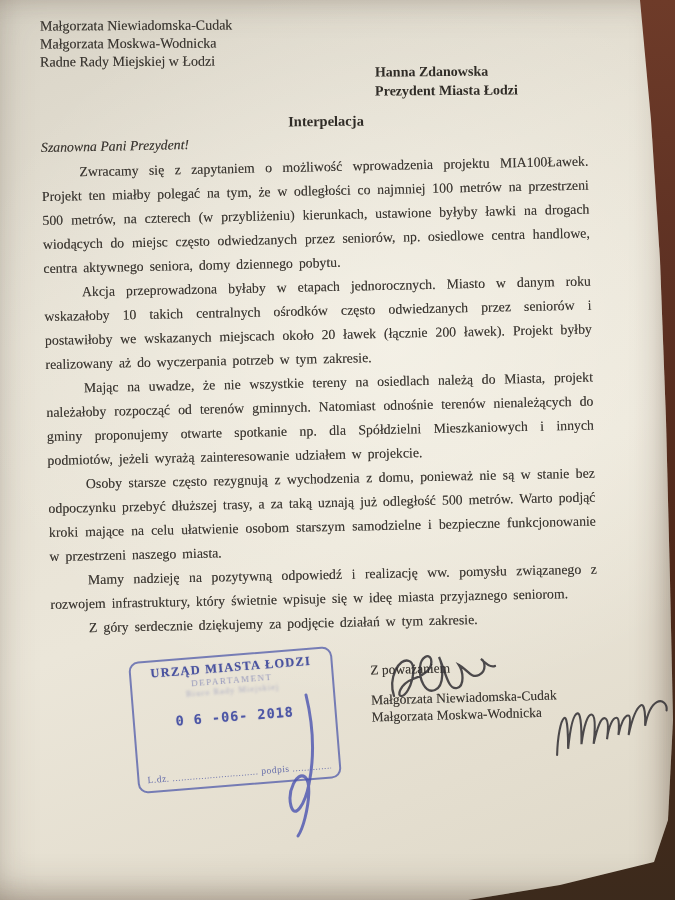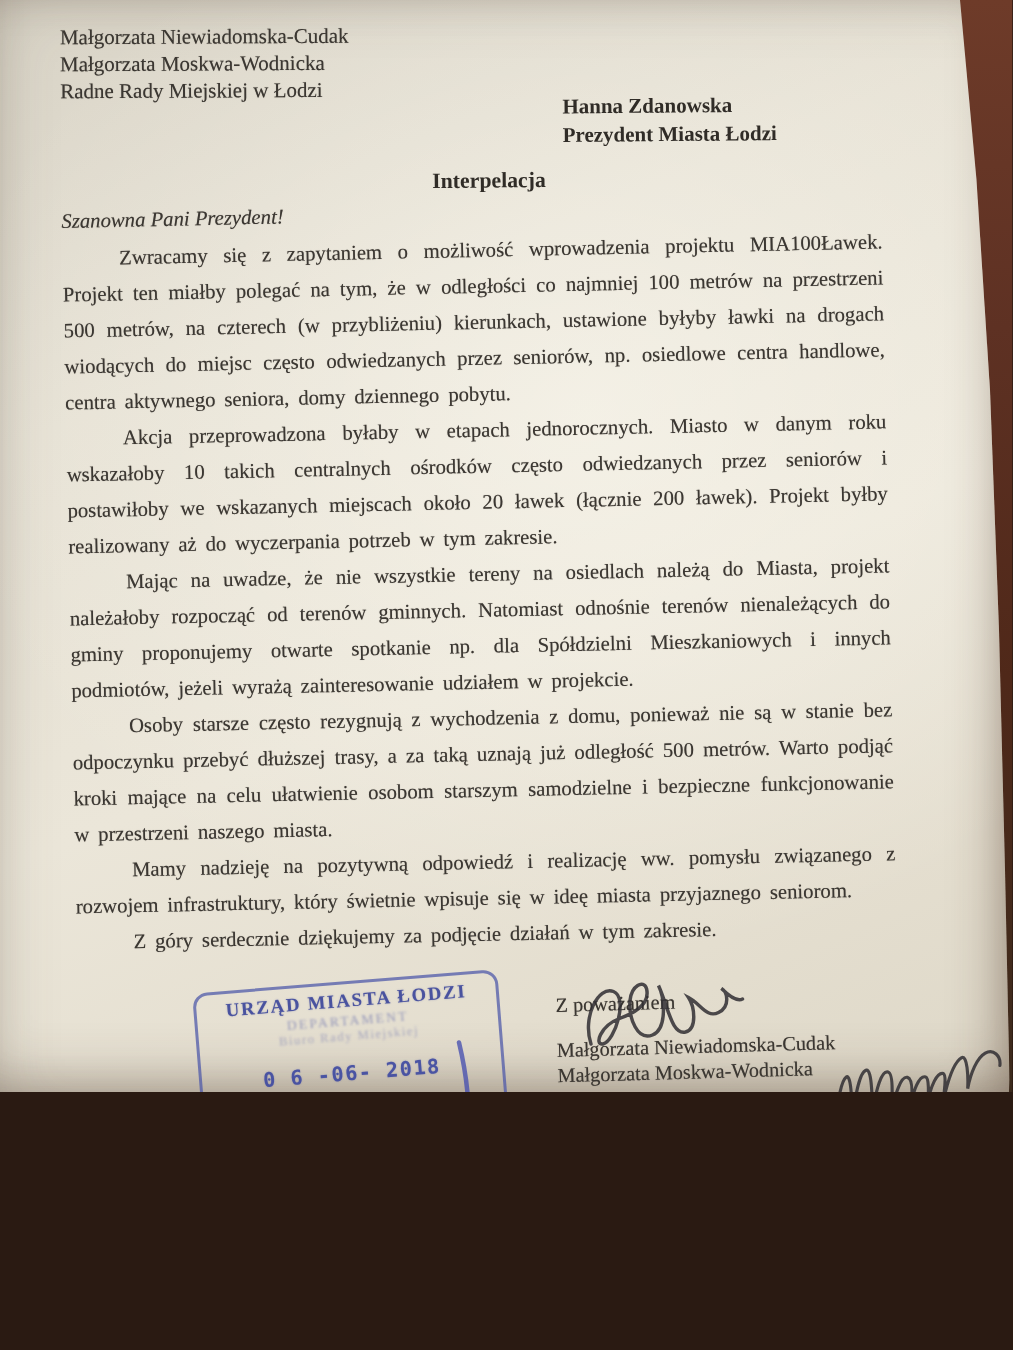--- a/index.html
+++ b/index.html
@@ -1,20 +1,20 @@
 <!DOCTYPE html>
 <html><head>
 <meta charset="utf-8">
 <style>
   * { margin: 0; padding: 0; box-sizing: border-box; }
   html, body { background: #2a1a12; }
   .photo {
     position: relative;
     width: 675px;
-    height: 728px;
+    height: 900px;
     overflow: hidden;
     font-family: "Liberation Serif", serif;
     
     background: linear-gradient(180deg, #6e3b29 0%, #5e3123 30%, #4f2819 62%, #432a1b 85%, #3c2a1c 100%);
   }
   
   .paper {
     position: absolute;
     inset: 0;
     clip-path: polygon(0 0, 640px 0, 651px 120px, 660px 260px, 666px 420px,

